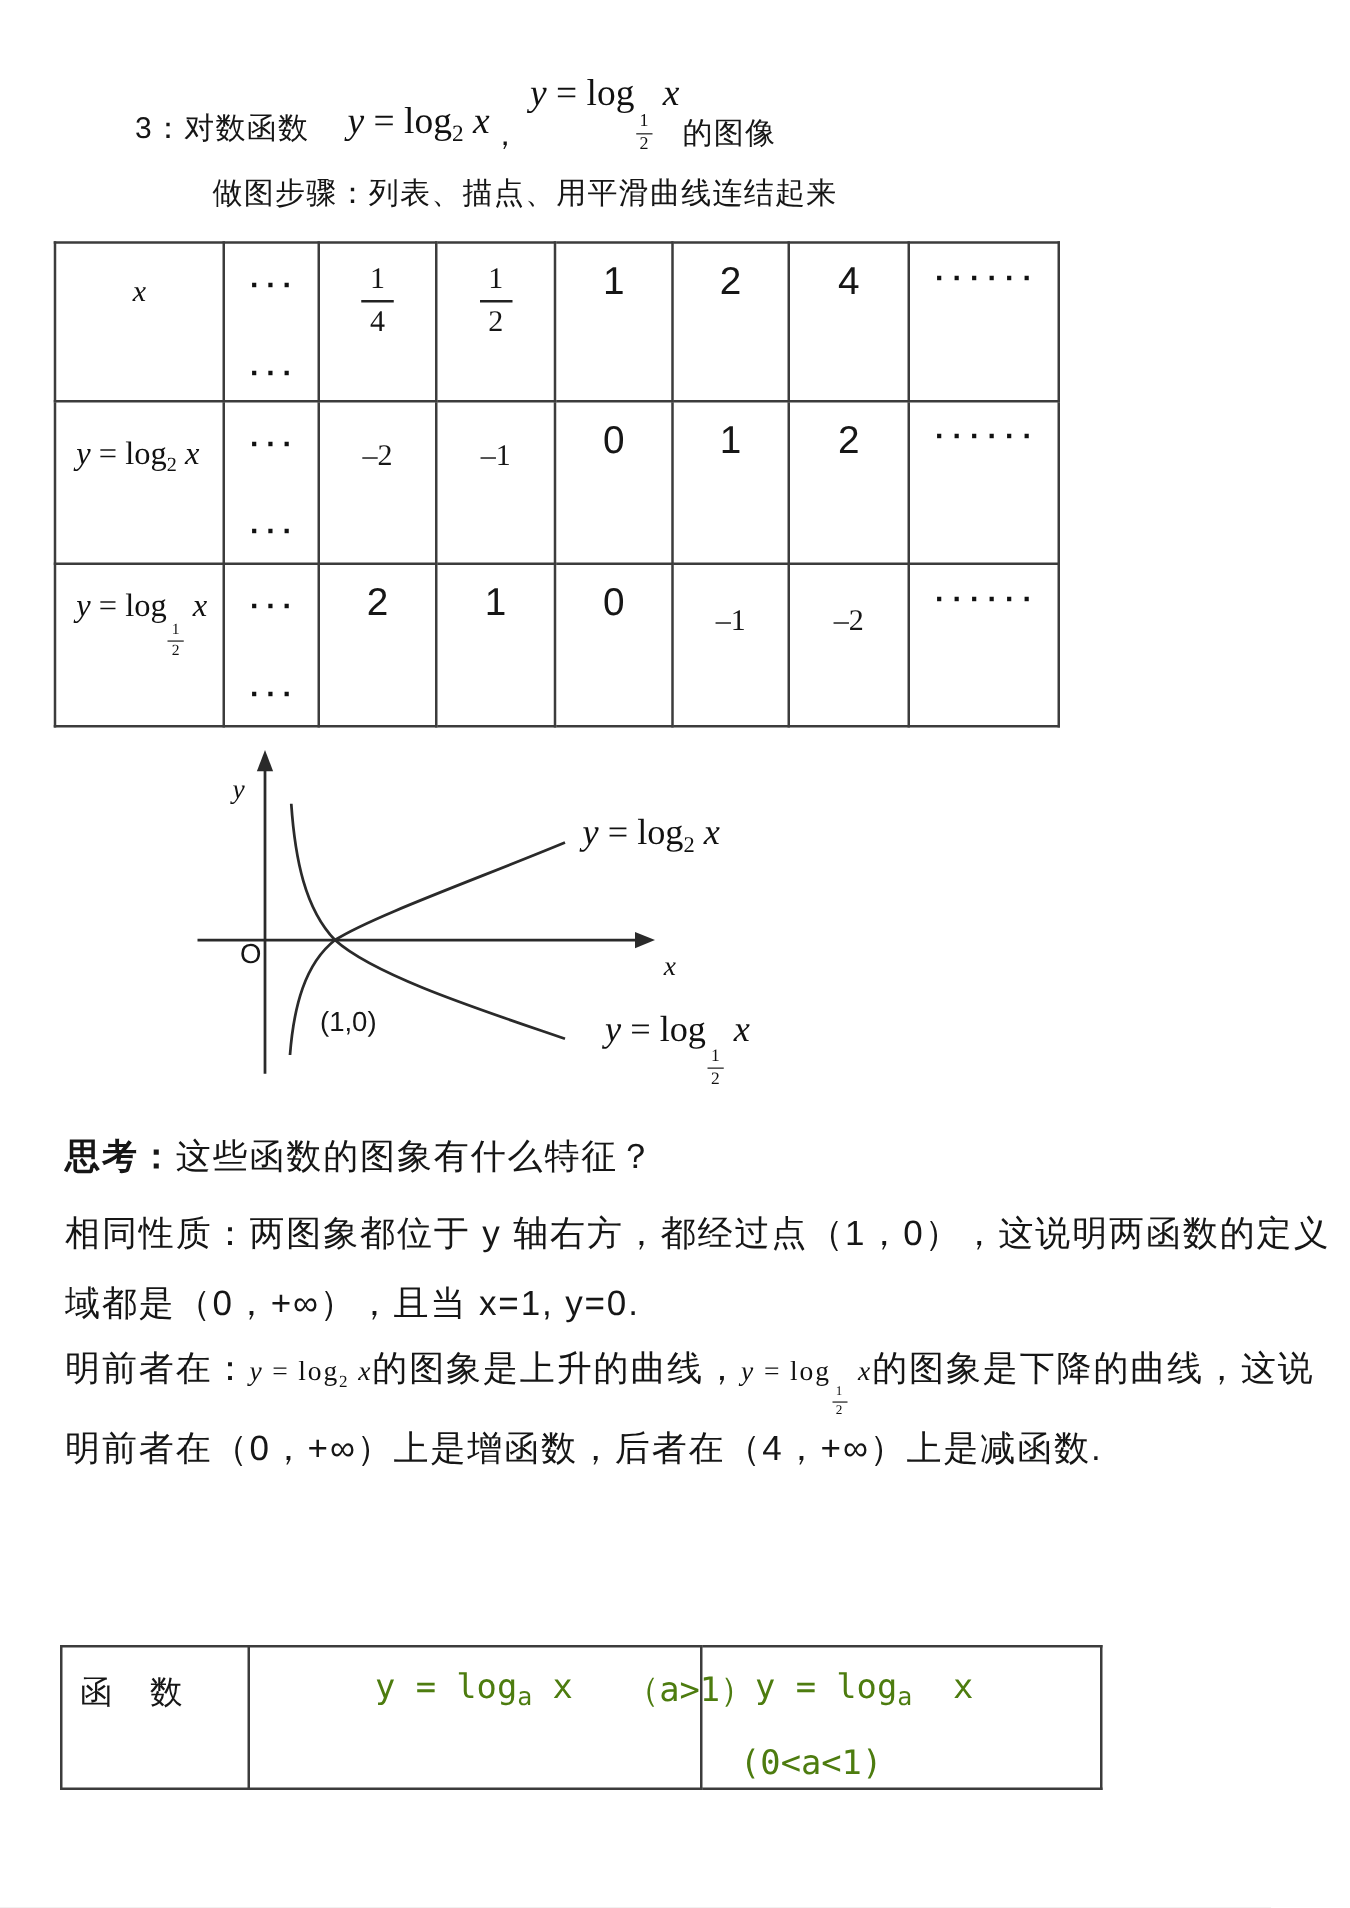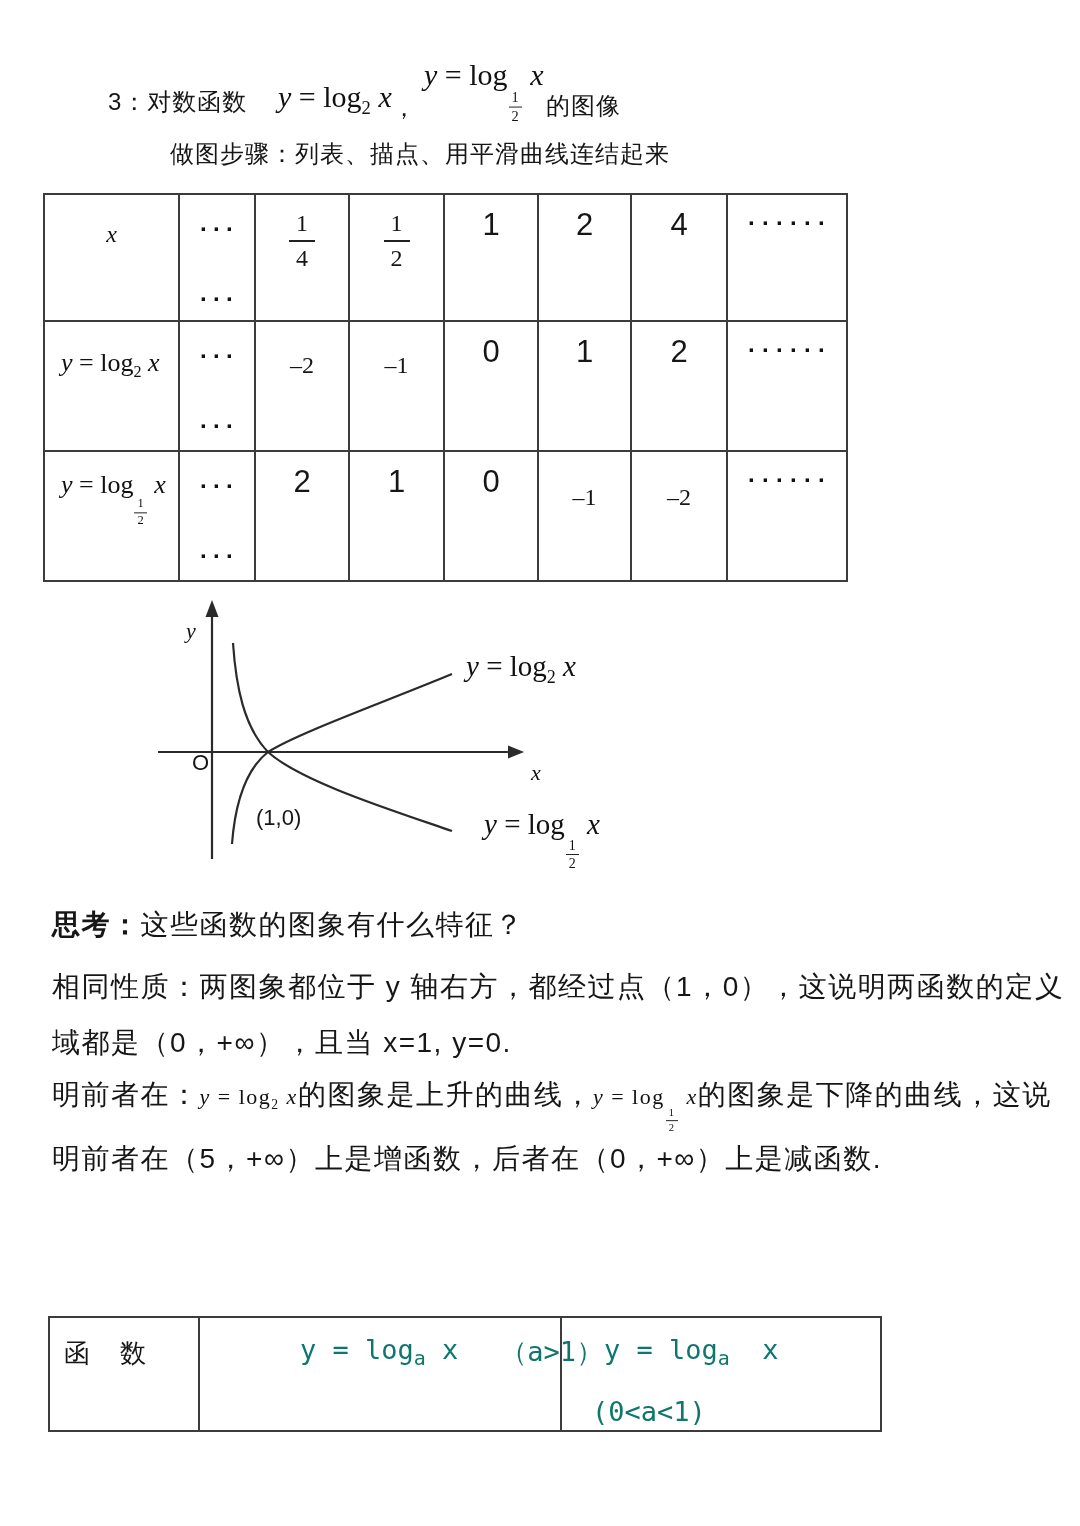--- a/index.html
+++ b/index.html
@@ -45,21 +45,21 @@
   .rowlab { text-align:left; padding:26px 0 0 16px; font-size:26px; }
   .xlab   { padding-top:26px; font-size:24px; }
 
   
   svg.plot line, svg.plot path { stroke:#2a2a2a; stroke-width:2.2; fill:none; }
   svg.plot polygon { fill:#2a2a2a; stroke:none; }
   .glab-sm { font-size:22px; }
   .glab-math { font-size:29px; }
 
   
-  .tmath { font-family:"DejaVu Sans Mono", monospace; white-space:pre; font-size:27px; color:#0f766e; }
+  .tmath { font-family:"DejaVu Sans Mono", monospace; white-space:pre; font-size:27px; color:#4d7c0f; }
   .tmath sub { font-size:0.74em; }
   .t2c1 { text-align:left; padding:18px 0 0 14px; font-size:26px; font-weight:500; letter-spacing:2px; }
   .t2c2 { display:flex; padding:16px 0 0 100px; gap:42px; }
   .t2c3line1 { text-align:left; padding:16px 0 0 42px; }
   .t2c3line2 { text-align:left; padding:26px 0 0 30px; }
 
   .sec6 { position:absolute; left:272px; top:1270px; font-size:28px; font-weight:700; letter-spacing:1px; white-space:pre; }
 </style>
 </head>
 <body>
@@ -196,21 +196,21 @@
   <span class="abs glab-sm" style="left:256px; top:786px;margin-top:19px;">(1,0)</span>
   <span class="abs math glab-math" style="left:466px; top:650px;"><i>y</i><span> = log</span><sub>2</sub><i> x</i></span>
   <span class="abs math glab-math" style="left:484px; top:808px;"><i>y</i><span> = log</span><span class="fracsub"><span class="fnum">1</span><span class="fden">2</span></span><i> x</i></span>
 
   <div class="para" style="top:906px;"><span class="bold">思考：</span><span>这些函数的图象有什么特征？</span></div>
 
   <div class="para" style="top:968px;">相同性质：两图象都位于 y 轴右方，都经过点（1，0），这说明两函数的定义</div>
   <div class="para" style="top:1024px;">域都是（0，+∞），且当 x=1, y=0.</div>
 
   <div class="para" style="top:1076px;"><span>明前者在：</span><span class="math" style="font-size:22px;"><i>y</i><span> = log</span><sub>2</sub><i> x</i></span><span>的图象是上升的曲线，</span><span class="math" style="font-size:22px;"><i>y</i><span> = log</span><span class="fracsub"><span class="fnum">1</span><span class="fden">2</span></span><i> x</i></span><span>的图象是下降的曲线，这说</span></div>
-  <div class="para" style="top:1140px;">明前者在（5，+∞）上是增函数，后者在（0，+∞）上是减函数.</div>
+  <div class="para" style="top:1140px;">明前者在（0，+∞）上是增函数，后者在（4，+∞）上是减函数.</div>
 
 
   <table class="grid abs" style="left:48px; top:1316px; width:832px;">
     <colgroup>
         <col style="width:150px">
         <col style="width:362px">
         <col style="width:320px">
       </colgroup>
     <tbody>
         <tr style="height:114px">

